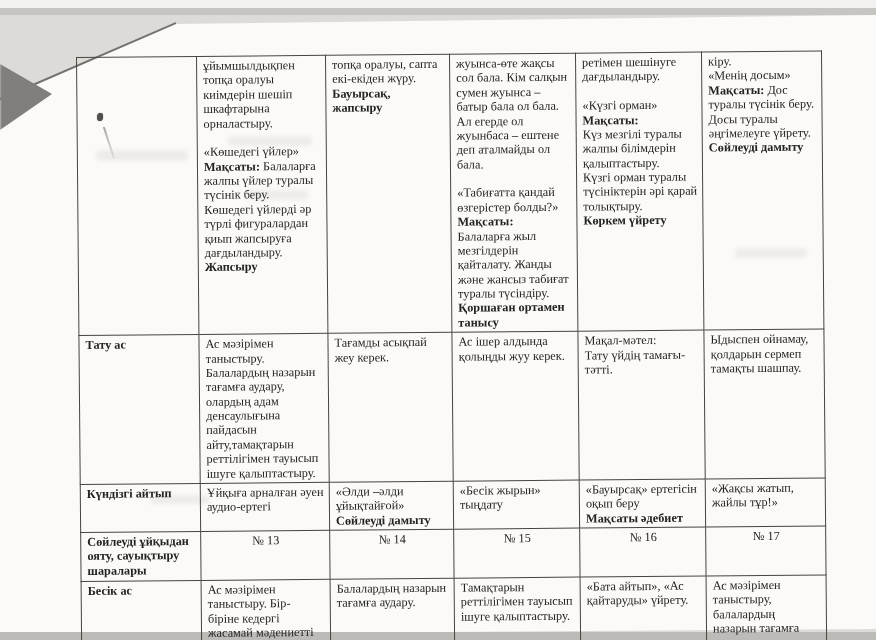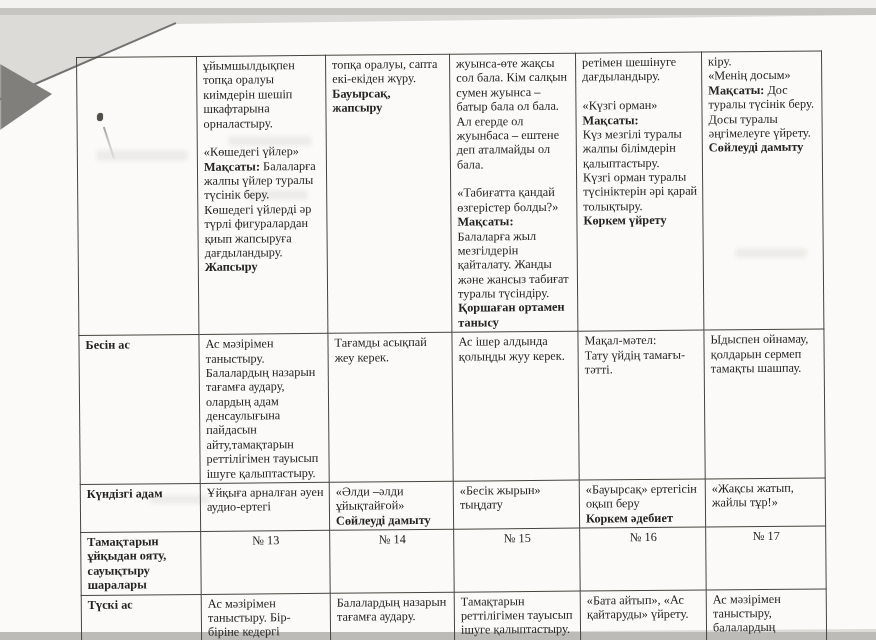--- a/index.html
+++ b/index.html
@@ -96,45 +96,45 @@
     <tbody>
         <tr>
           <td></td>
           <td>ұйымшылдықпен топқа оралуы киімдерін шешіп шкафтарына орналастыру.<br><br>«Көшедегі үйлер»<br><b>Мақсаты:</b> Балаларға жалпы үйлер туралы түсінік беру. Көшедегі үйлерді әр түрлі фигуралардан қиып жапсыруға дағдыландыру.<br><b>Жапсыру</b></td>
           <td>топқа оралуы, сапта екі-екіден жүру.<br><b>Бауырсақ,</b><br><b>жапсыру</b></td>
           <td>жуынса-өте жақсы сол бала. Кім салқын сумен жуынса –батыр бала ол бала. Ал егерде ол жуынбаса – ештене деп аталмайды ол бала.<br><br>«Табиғатта қандай өзгерістер болды?»<br><b>Мақсаты:</b><br>Балаларға жыл мезгілдерін қайталату. Жанды және жансыз табиғат туралы түсіндіру.<br><b>Қоршаған ортамен танысу</b></td>
           <td>ретімен шешінуге дағдыландыру.<br><br>«Күзгі орман»<br><b>Мақсаты:</b><br>Күз мезгілі туралы жалпы білімдерін қалыптастыру.<br> Күзгі орман  туралы түсініктерін әрі қарай толықтыру.<br><b>Көркем үйрету</b></td>
           <td>кіру.<br> «Менің досым»<br><b>Мақсаты:</b> Дос туралы түсінік беру. Досы туралы әңгімелеуге үйрету.<br><b>Сөйлеуді дамыту</b></td>
         </tr>
         <tr>
-          <td><b>Бесін ас</b></td>
+          <td><b>Тату ас</b></td>
           <td>Ас мәзірімен таныстыру. Балалардың назарын тағамға аудару, олардың адам денсаулығына пайдасын айту,тамақтарын реттілігімен тауысып ішуге қалыптастыру.</td>
           <td>Тағамды асықпай жеу керек.</td>
           <td>Ас ішер алдында қолыңды жуу керек.</td>
           <td>Мақал-мәтел:<br>Тату үйдің тамағы-тәтті.</td>
           <td>Ыдыспен ойнамау, қолдарын сермеп тамақты шашпау.</td>
         </tr>
         <tr>
-          <td><b>Күндізгі адам</b></td>
+          <td><b>Күндізгі айтып</b></td>
           <td>Ұйқыға арналған әуен аудио-ертегі</td>
           <td>«Әлди –әлди ұйықтайғой»<br><b>Сөйлеуді дамыту</b></td>
           <td>«Бесік жырын» тыңдату</td>
-          <td>«Бауырсақ» ертегісін оқып беру<br><b>Коркем әдебиет</b></td>
+          <td>«Бауырсақ» ертегісін оқып беру<br><b>Мақсаты әдебиет</b></td>
           <td>«Жақсы жатып, жайлы тұр!»</td>
         </tr>
         <tr>
-          <td><b>Тамақтарын ұйқыдан ояту, сауықтыру шаралары</b></td>
+          <td><b>Сөйлеуді ұйқыдан ояту, сауықтыру шаралары</b></td>
           <td style="text-align: center;">№ 13</td>
           <td style="text-align: center;">№ 14</td>
           <td style="text-align: center;">№ 15</td>
           <td style="text-align: center;">№ 16</td>
           <td style="text-align: center;">№ 17</td>
         </tr>
         <tr>
-          <td><b>Түскі ас</b></td>
+          <td><b>Бесік ас</b></td>
           <td>Ас мәзірімен таныстыру. Бір- біріне кедергі жасамай мәдениетті отыруға</td>
           <td>Балалардың назарын тағамға аудару.</td>
           <td>Тамақтарын реттілігімен тауысып ішуге қалыптастыру.</td>
           <td>«Бата айтып»,  «Ас қайтаруды» үйрету.</td>
           <td>Ас мәзірімен таныстыру, балалардың назарын тағамға</td>
         </tr>
       </tbody>
   </table>
 </div>
 

